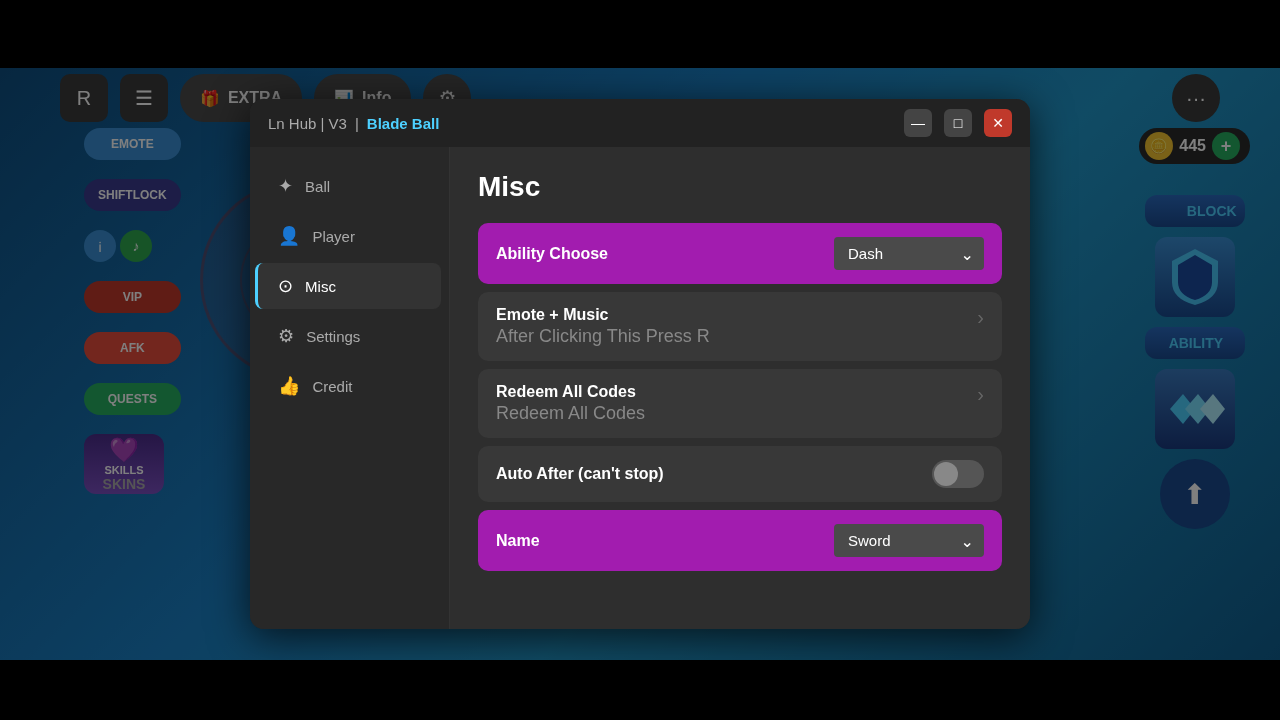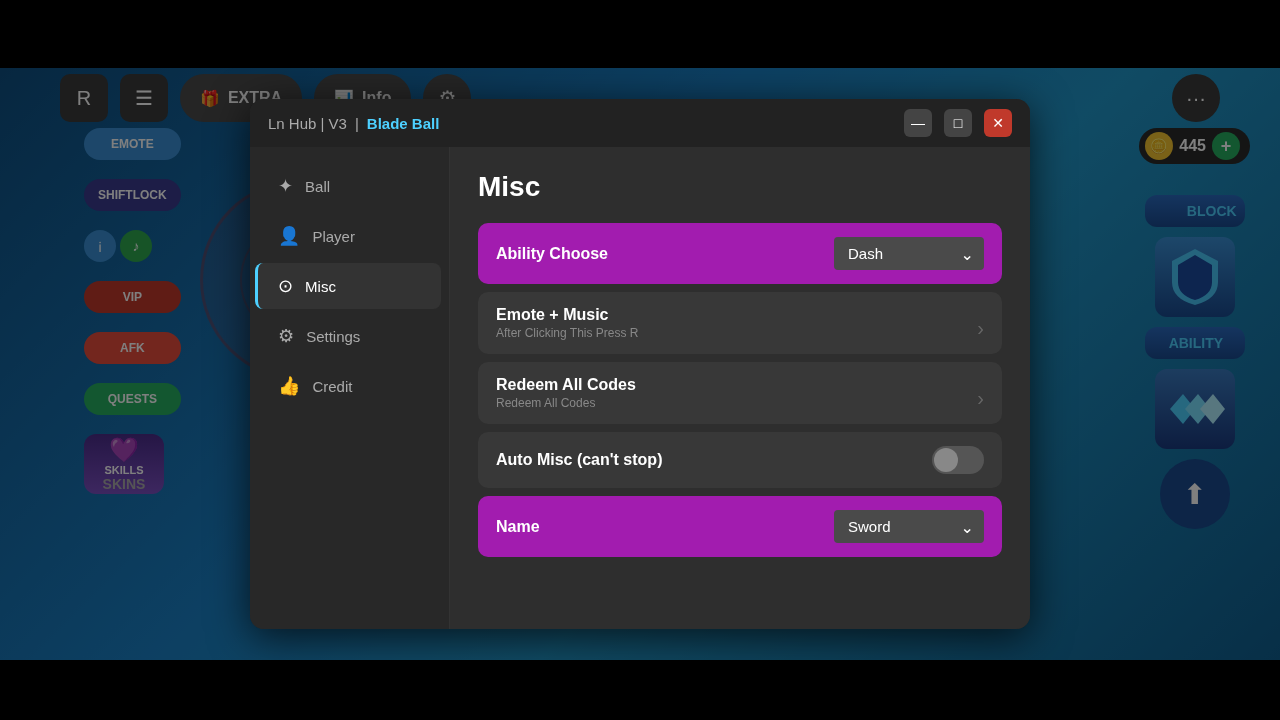--- a/index.html
+++ b/index.html
@@ -422,35 +422,35 @@
       margin-bottom: 20px;
     }
 
     
     .content-row {
       background: #383838;
       border-radius: 10px;
       padding: 14px 18px;
       margin-bottom: 8px;
       display: flex;
-      align-items: flex-end;
+      align-items: flex-start;
       justify-content: space-between;
       cursor: pointer;
     }
 
     .row-title {
       color: white;
       font-size: 16px;
       font-weight: 600;
       margin-bottom: 2px;
     }
 
     .row-subtitle {
       color: #888;
-      font-size: 12px;
+      font-size: 18px;
     }
 
     .row-arrow {
       color: #666;
       font-size: 20px;
     }
 
     
     .dropdown-row {
       background: #a21caf;
@@ -736,21 +736,21 @@
 
         <div class="content-row">
           <div>
             <div class="row-title">Redeem All Codes</div>
             <div class="row-subtitle">Redeem All Codes</div>
           </div>
           <span class="row-arrow">›</span>
         </div>
 
         <div class="toggle-row">
-          <span class="row-label">Auto Misc (can't stop)</span>
+          <span class="row-label">Auto After (can't stop)</span>
           <div class="toggle-switch">
             <div class="toggle-knob"></div>
           </div>
         </div>
 
         <div class="dropdown-row">
           <span class="row-label">Name</span>
           <div class="dropdown-wrapper">
             <select class="dropdown-select">
               <option>Sword</option>

